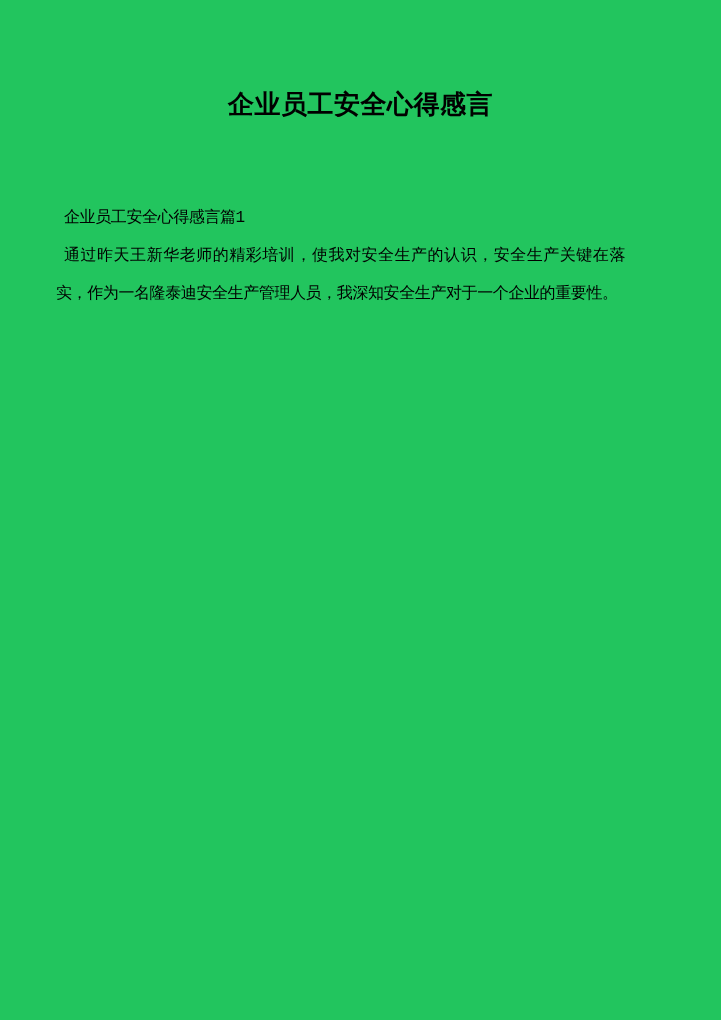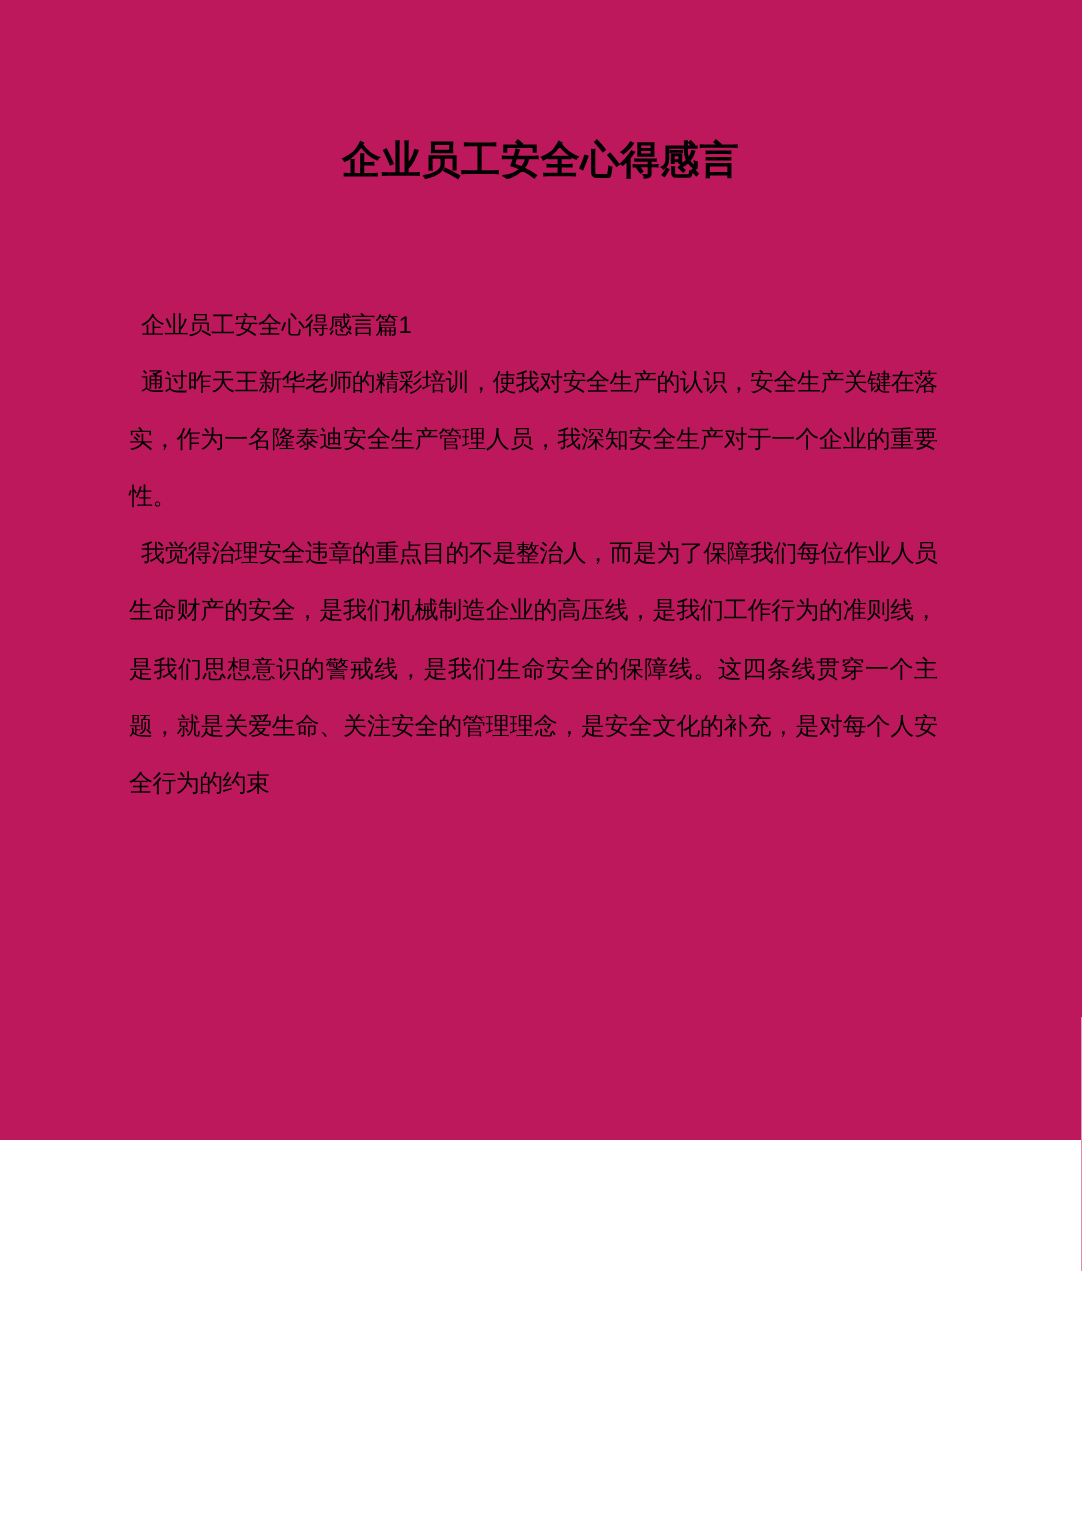--- a/index.html
+++ b/index.html
@@ -3,39 +3,39 @@
 <meta charset="utf-8">
 <style>
   html, body {
     margin: 0;
     padding: 0;
     background: #ffffff;
   }
   .page {
     position: relative;
     width: 721px;
-    height: 760px;
-    background: #be185d;
+    height: 1020px;
+    background: #22c55e;
     color: #000000;
-    font-family: Liberation Sans, sans-serif;
+    font-family: Liberation Mono, monospace;
     box-sizing: border-box;
     padding-top: 89px;
     overflow: hidden;
   }
   .doc-title {
     margin: 0;
     font-size: 26px;
     line-height: 34px;
     font-weight: 700;
     text-align: center;
     letter-spacing: 0.5px;
   }
   .content {
     margin-top: 76px;
-    padding-left: 86px;
+    padding-left: 56px;
     padding-right: 96px;
   }
   .content p {
     margin: 0;
     font-size: 16px;
     line-height: 38.1px;
     text-align: justify;
     text-indent: 8px;
     letter-spacing: -0.4px;
     word-break: normal;
@@ -50,16 +50,15 @@
 <div class="page">
   <h1 class="doc-title">企业员工安全心得感言</h1>
 
   <div class="content">
     <p class="section-heading">企业员工安全心得感言篇1</p>
 
     <p>通过昨天王新华老师的精彩培训，使我对安全生产的认识，安全生产关键在落实，作为一名隆泰迪安全生产管理人员，我深知安全生产对于一个企业的重要性。</p>
 
 
 
-    <p>我觉得治理安全违章的重点目的不是整治人，而是为了保障我们每位作业人员生命财产的安全，是我们机械制造企业的高压线，是我们工作行为的准则线，是我们思想意识的警戒线，是我们生命安全的保障线。这四条线贯穿一个主题，就是关爱生命、关注安全的管理理念，是安全文化的补充，是对每个人安全行为的约束</p>
 
   </div>
 </div>
 
 </body></html>

